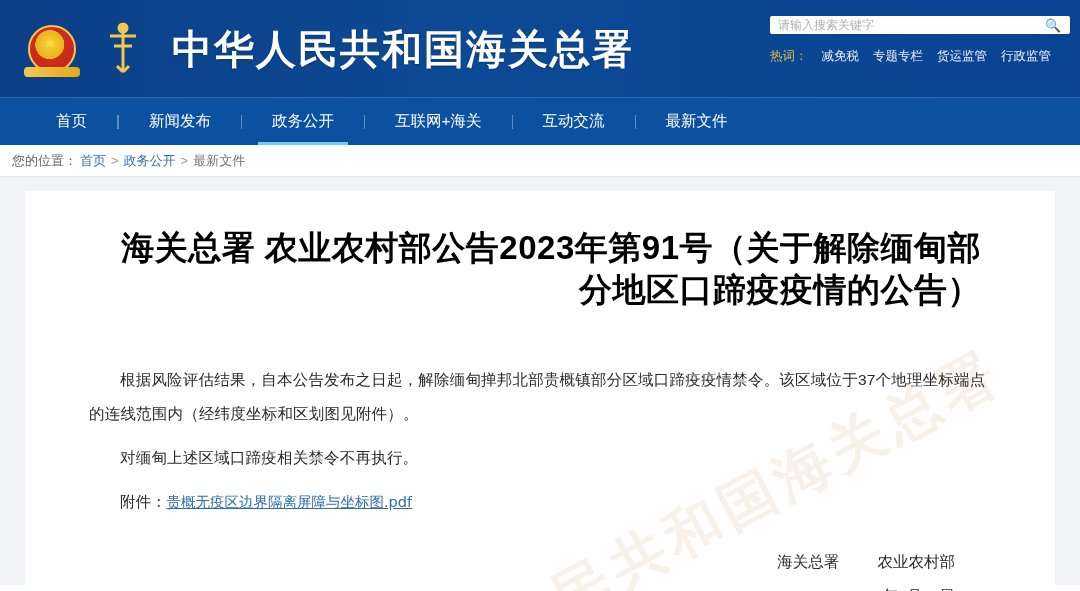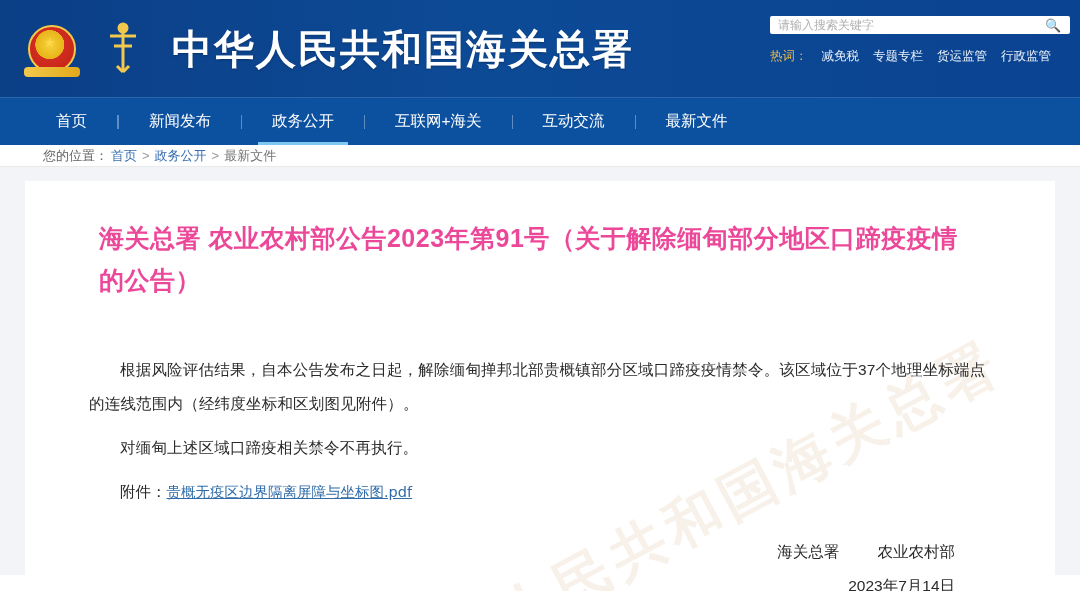--- a/index.html
+++ b/index.html
@@ -130,25 +130,25 @@
   }
   .nav-sep {
     width: 1px;
     align-self: center;
     height: 14px;
     background: rgba(255,255,255,.35);
   }
 
   
   .breadcrumb {
-    height: 22px;
+    height: 32px;
     background: #ffffff;
     display: flex;
     align-items: center;
-    padding-left: 43px;
+    padding-left: 12px;
     font-size: 13px;
     color: #555;
     border-bottom: 1px solid #e9e9e9;
   }
   .breadcrumb .bc-label { color: #666; }
   .breadcrumb a { color: #3a6fb0; text-decoration: none; margin: 0 3px; }
   .breadcrumb .sep { color: #999; margin: 0 2px; }
   .breadcrumb .current { color: #737373; margin-left: 3px; }
 
   
@@ -171,24 +171,24 @@
     left: 330px; top: 300px;
     font-size: 56px;
     color: rgba(205,170,120,.16);
     transform: rotate(-28deg);
     white-space: nowrap;
     letter-spacing: 6px;
     pointer-events: none;
     font-weight: bold;
   }
   .doc-title {
-    font-size: 25px;
+    font-size: 33px;
     font-weight: bold;
-    color: #ec4899;
-    text-align: left;
+    color: #000000;
+    text-align: right;
     line-height: 42px;
     letter-spacing: .5px;
     padding: 0 10px;
   }
   .doc-body { margin-top: 52px; position: relative; z-index: 2; }
   .doc-body p {
     font-size: 15.5px;
     color: #2a2a2a;
     line-height: 34px;
     letter-spacing: .2px;

